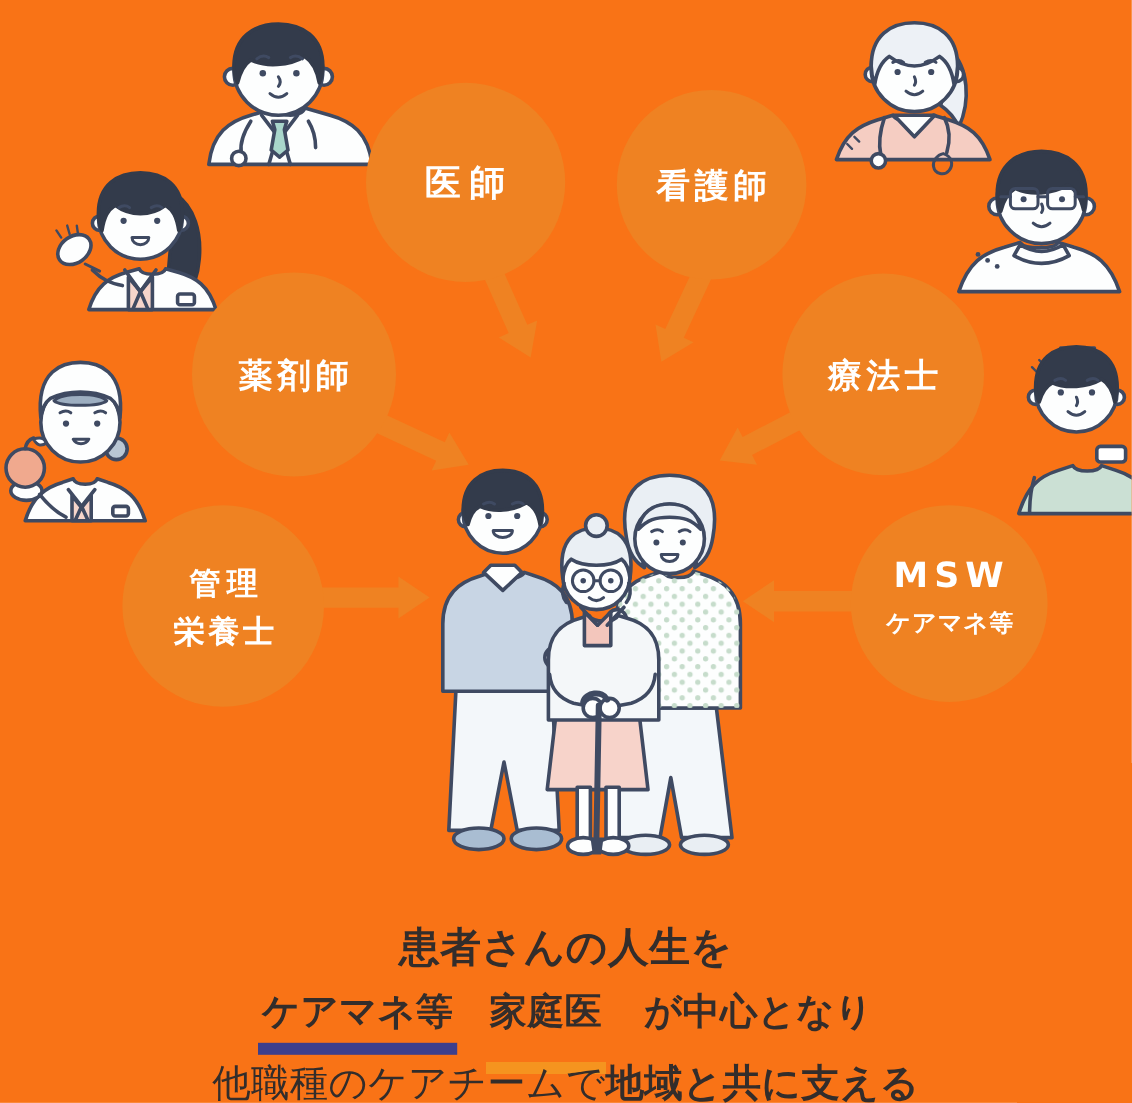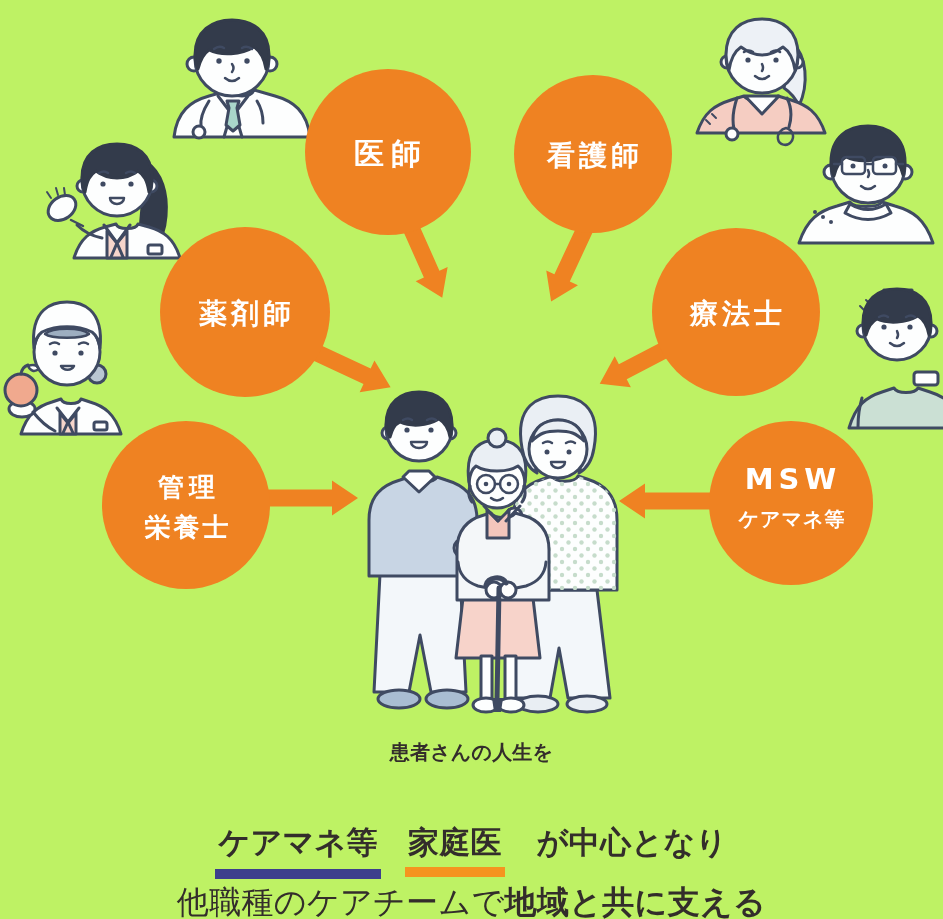--- a/index.html
+++ b/index.html
@@ -1,27 +1,27 @@
 <!DOCTYPE html>
 <html><head>
 <meta charset="utf-8">
 <style>
   html,body { margin:0; padding:0; }
   body {
     width:943px; height:919px; background:#ffffff;
     font-family:"DejaVu Sans","Liberation Sans",sans-serif;
     color:#332D2B;
   }
-  .stage { position:relative; width:943px; height:919px; overflow:hidden; background:#bef264; }
+  .stage { position:relative; width:943px; height:919px; overflow:hidden; background:#f97316; }
   .stage > svg { position:absolute; left:0; top:0; display:block; }
   .caption { position:absolute; left:0; width:100%; text-align:center; color:#332D2B; }
-  .cap1 { top:739px; font-size:20px; font-weight:800; letter-spacing:0.01em; }
+  .cap1 { top:767px; font-size:34px; font-weight:800; letter-spacing:0.01em; }
   .cap2 { top:822px; font-size:31px; font-weight:800; letter-spacing:0.01em; }
   .cap2 .u-navy  { display:inline-block; border-bottom:10px solid #3D3F8C; padding:0 3px 5px; }
-  .cap2 .u-orange{ display:inline-block; border-bottom:10px solid #F5941F; padding:0 3px 3px; margin-left:24px; }
+  .cap2 .u-orange{ display:inline-block; border-bottom:10px solid #F5941F; padding:0 3px 21px; margin-left:24px; }
   .cap2 .rest { margin-left:32px; }
   .cap3 { top:881px; font-size:32px; letter-spacing:0.01em; }
   .cap3 .light  { font-weight:500; }
   .cap3 .strong { font-weight:800; }
   .circle-label { fill:#ffffff; font-weight:bold; text-anchor:middle; }
 </style>
 </head>
 <body>
 
 <div class="stage">

